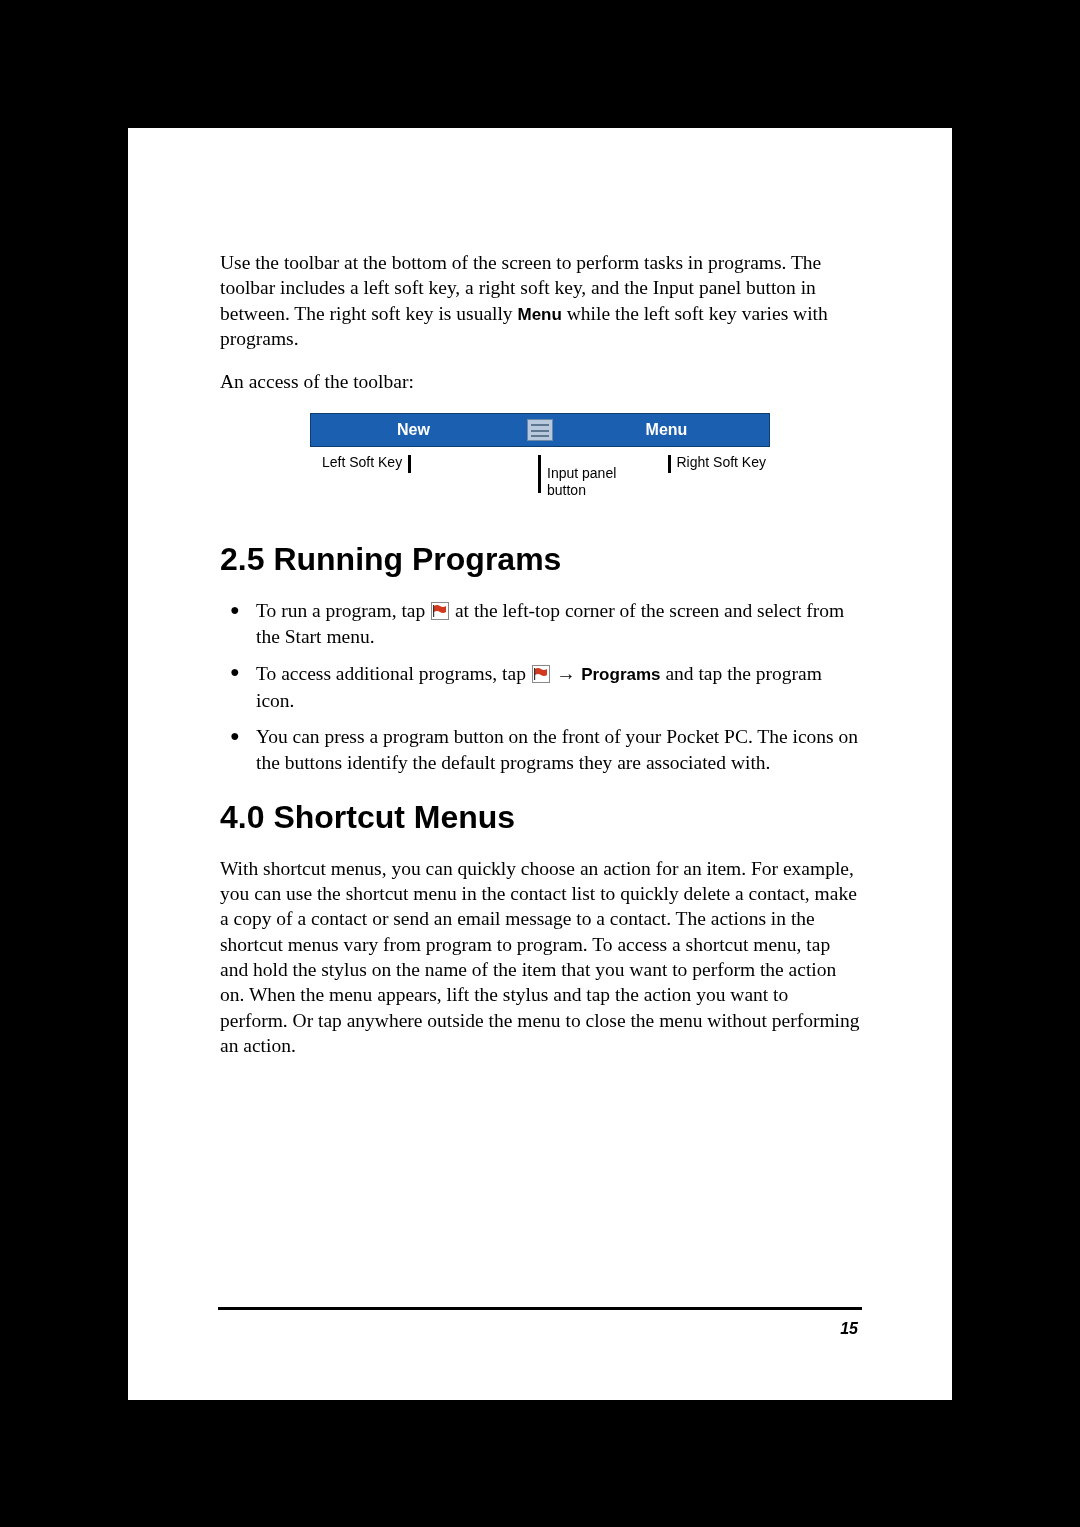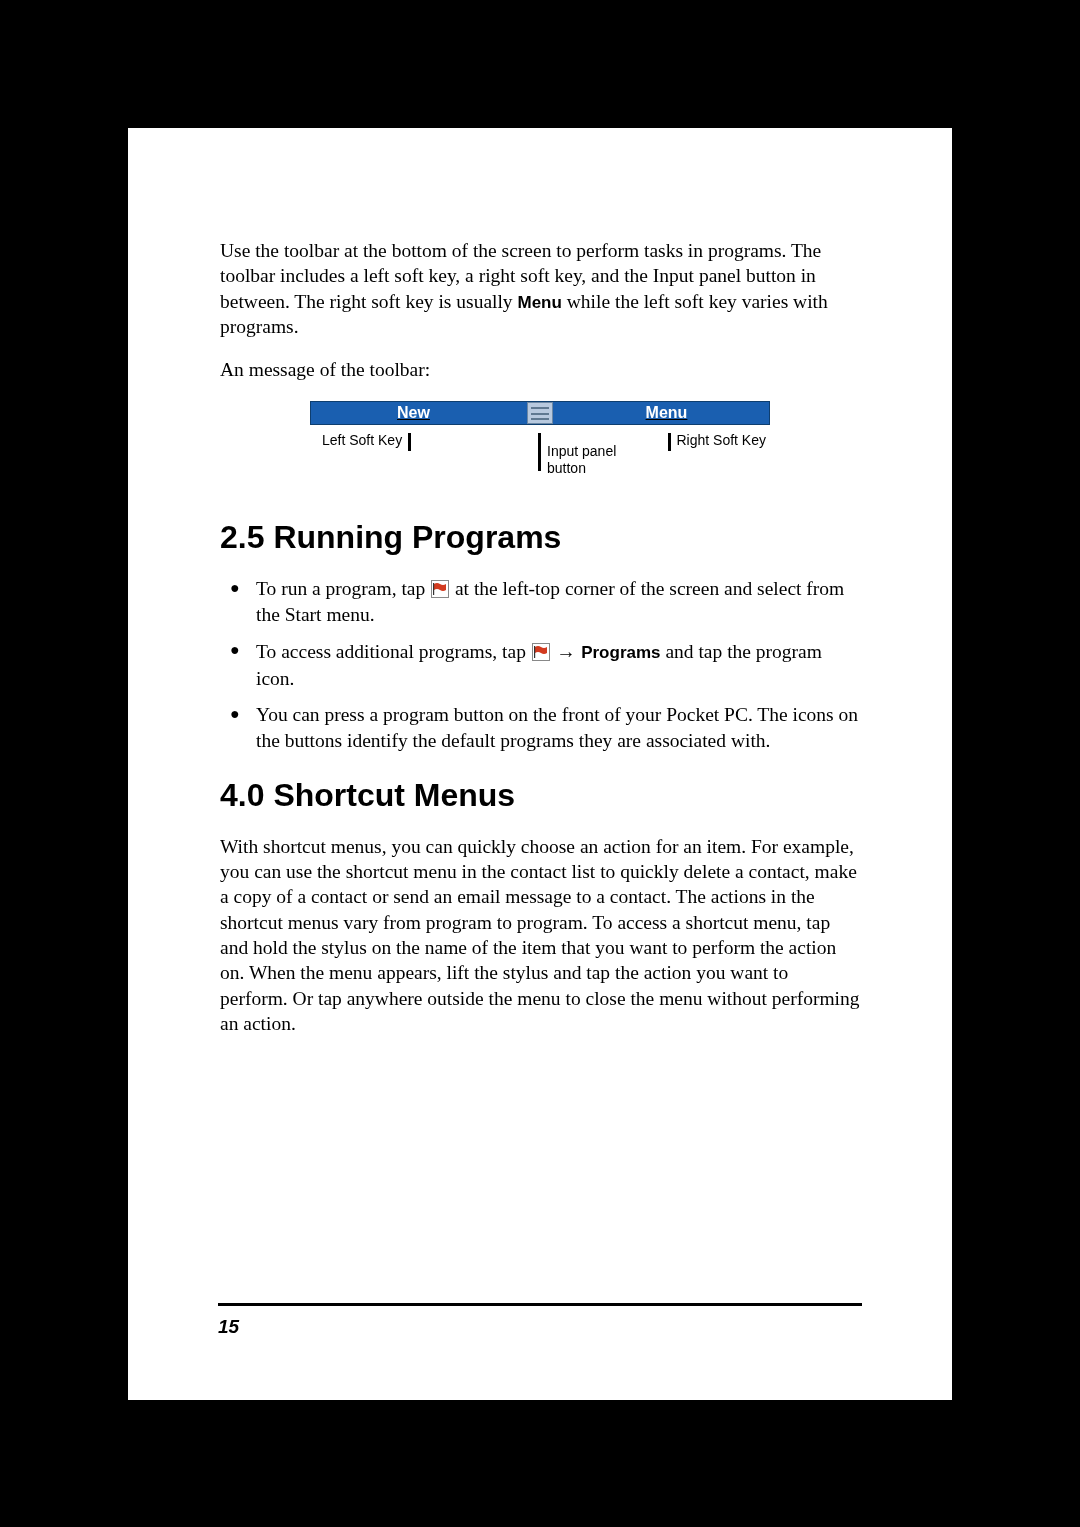--- a/index.html
+++ b/index.html
@@ -17,21 +17,21 @@
       position: absolute;
       left: 128px;
       top: 128px;
       width: 824px;
       height: 1272px;
       background: #fff;
       padding: 110px 90px 60px 90px;
     }
     .content {
       width: 640px;
-      margin: 0 auto;
+      margin: 12px auto;
     }
     .body-text {
       font-size: 19.5px;
       line-height: 1.3;
       color: #000;
       margin-bottom: 18px;
     }
     .bold-inline {
       font-family: Arial, Helvetica, sans-serif;
       font-weight: bold;
@@ -62,25 +62,24 @@
       left: 10px;
       top: 1px;
       font-size: 16px;
     }
     .toolbar-figure {
       width: 460px;
       margin: 8px auto 16px auto;
     }
     .toolbar-bar {
       display: flex;
-      height: 24px;
+      height: 34px;
       background: #1a5fb0;
       align-items: center;
       border: 1px solid #0e3e6f;
-      text-decoration: underline;
     }
     .toolbar-new {
       flex: 1;
       display: flex;
       justify-content: center;
       align-items: center;
     }
     .toolbar-center {
       width: 48px;
       display: flex;
@@ -190,35 +189,36 @@
     }
     .footer-rule {
       border: none;
       border-top: 3px solid #000;
       margin-bottom: 10px;
     }
     .page-number {
       font-family: Arial, Helvetica, sans-serif;
       font-style: italic;
       font-weight: bold;
-      font-size: 19px;
+      font-size: 16px;
+      text-align: right;
       padding-right: 4px;
     }
   </style>
 </head>
 <body>
 
 <div class="page">
   <div class="content">
 
     <p class="body-text">
       <span>Use the toolbar at the bottom of the screen to perform tasks in programs. The toolbar includes a left soft key, a right soft key, and the Input panel button in between. The right soft key is usually </span><span class="bold-inline">Menu</span><span> while the left soft key varies with programs.</span>
     </p>
 
-    <p class="body-text">An message of the toolbar:</p>
+    <p class="body-text">An access of the toolbar:</p>
 
     <div class="toolbar-figure">
       <div class="toolbar-bar">
         <div class="toolbar-new">
           <span class="toolbar-label">New</span>
         </div>
         <div class="toolbar-center">
           <span class="kb-icon"></span>
         </div>
         <div class="toolbar-menu">

